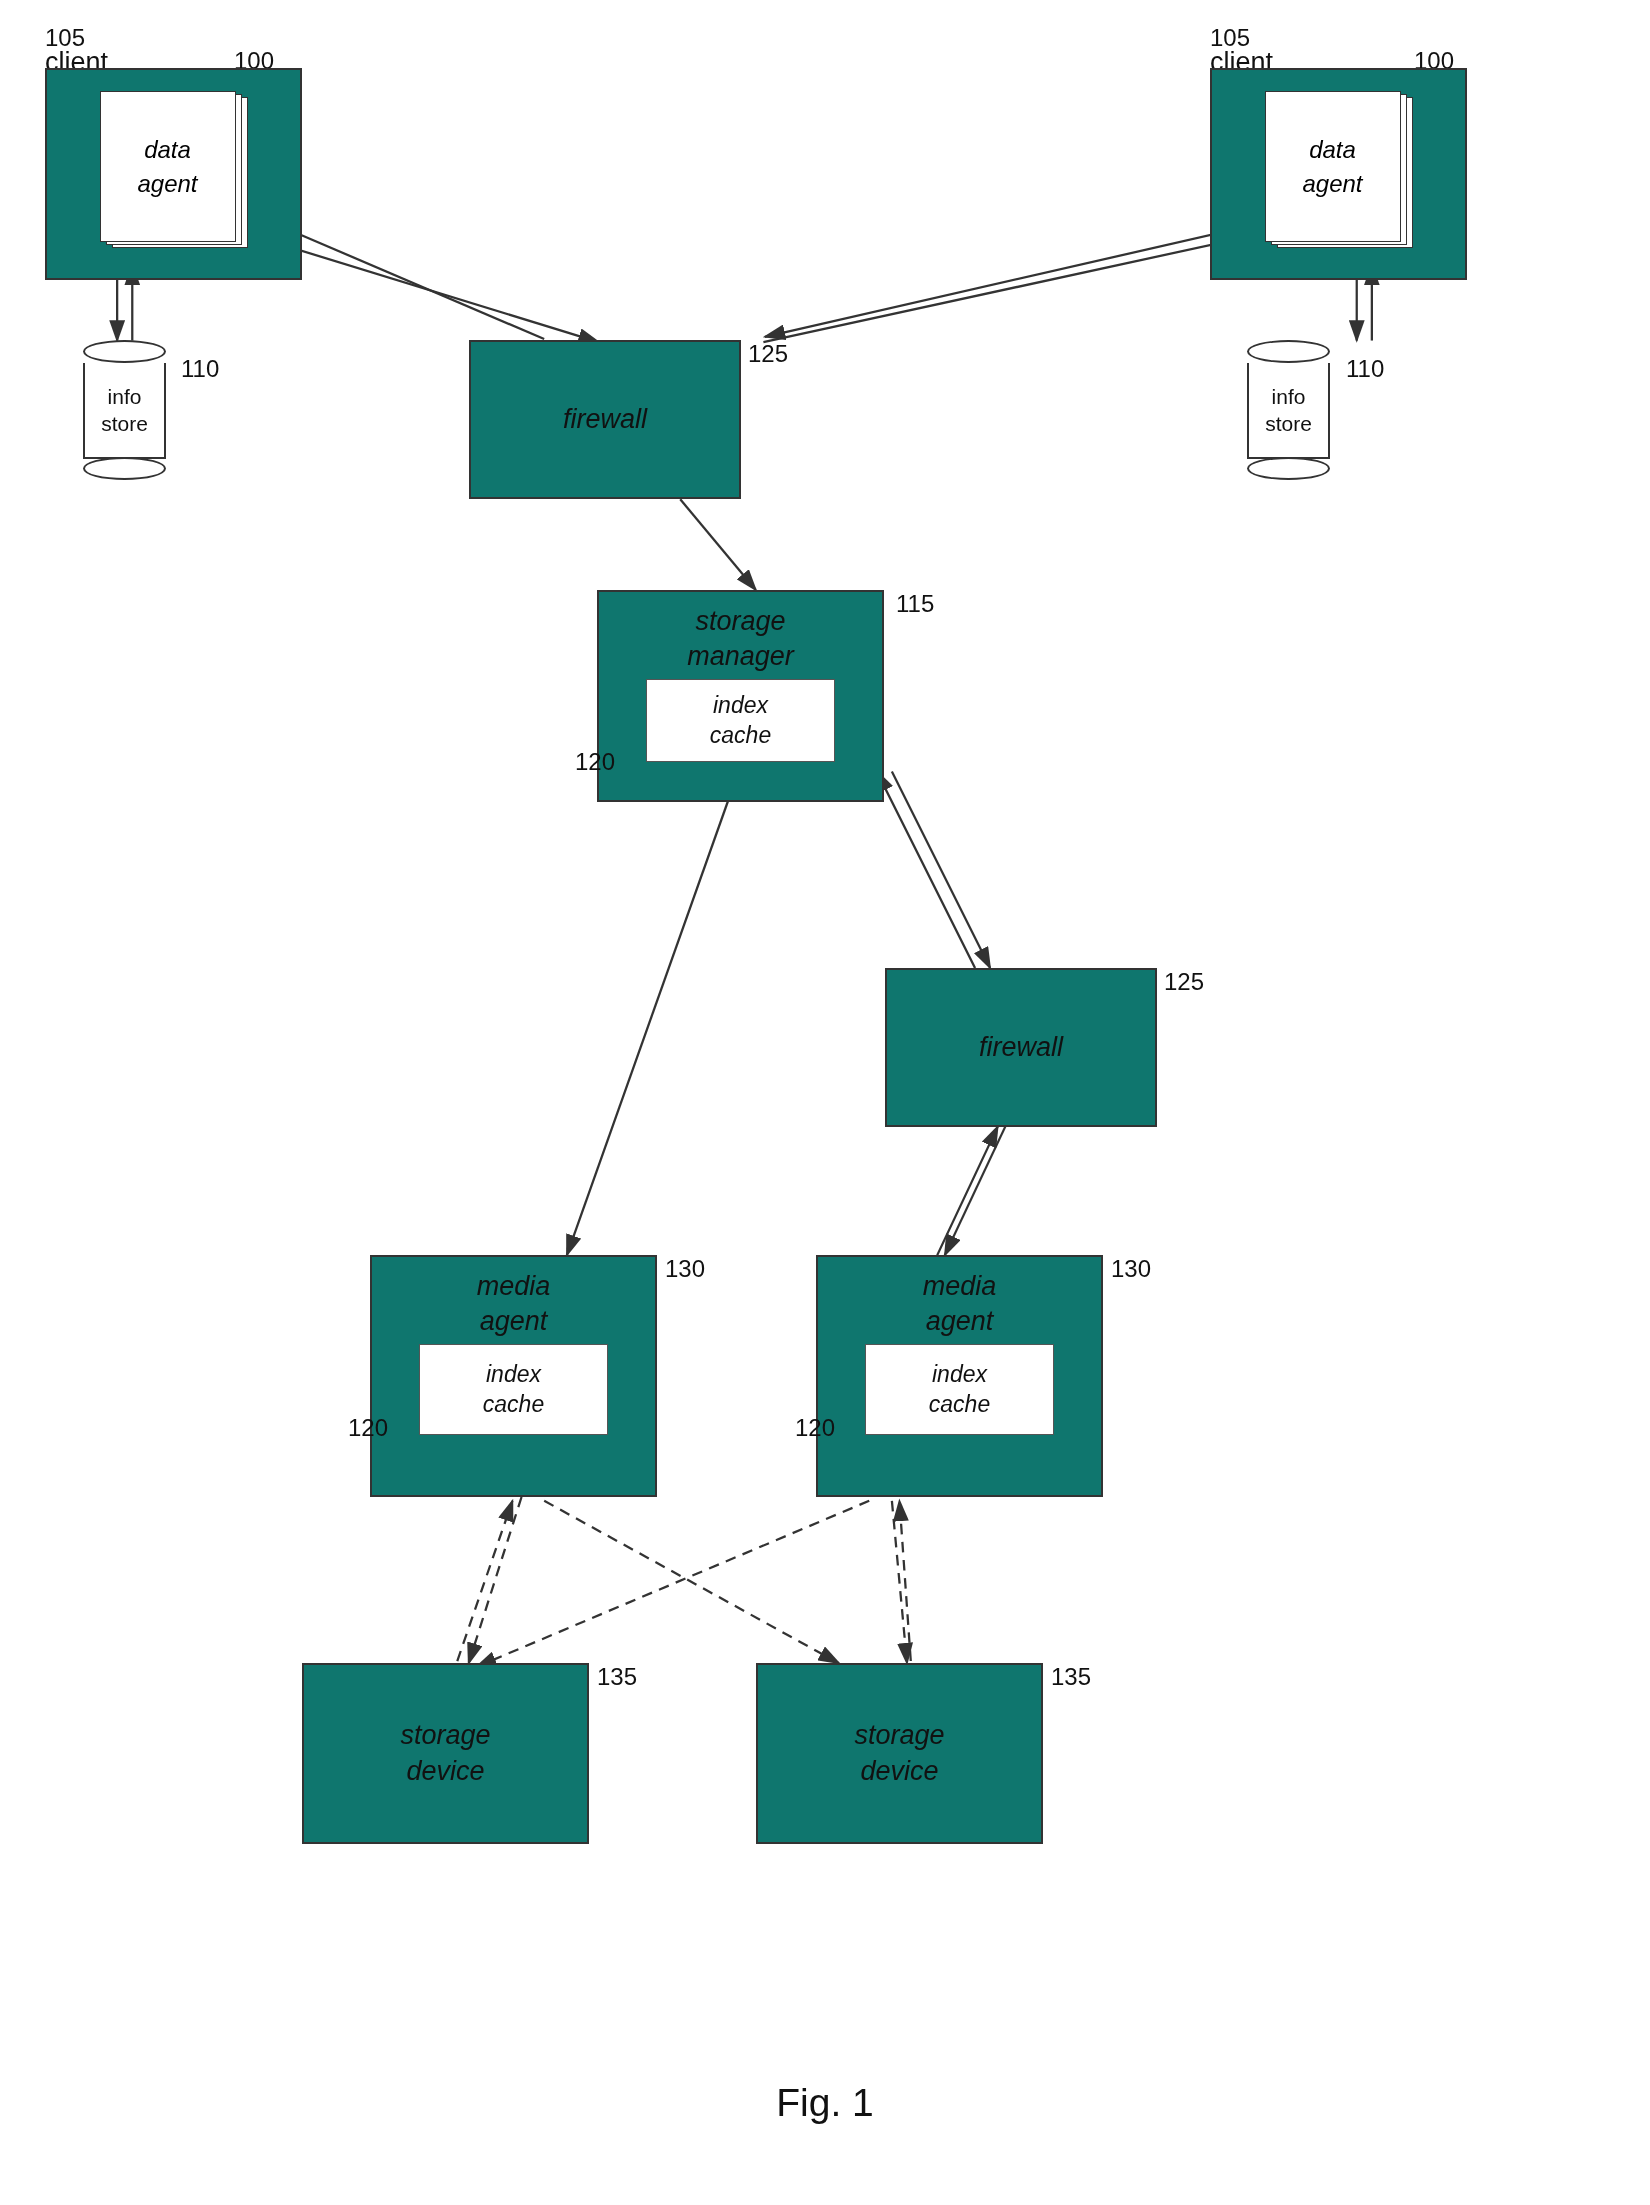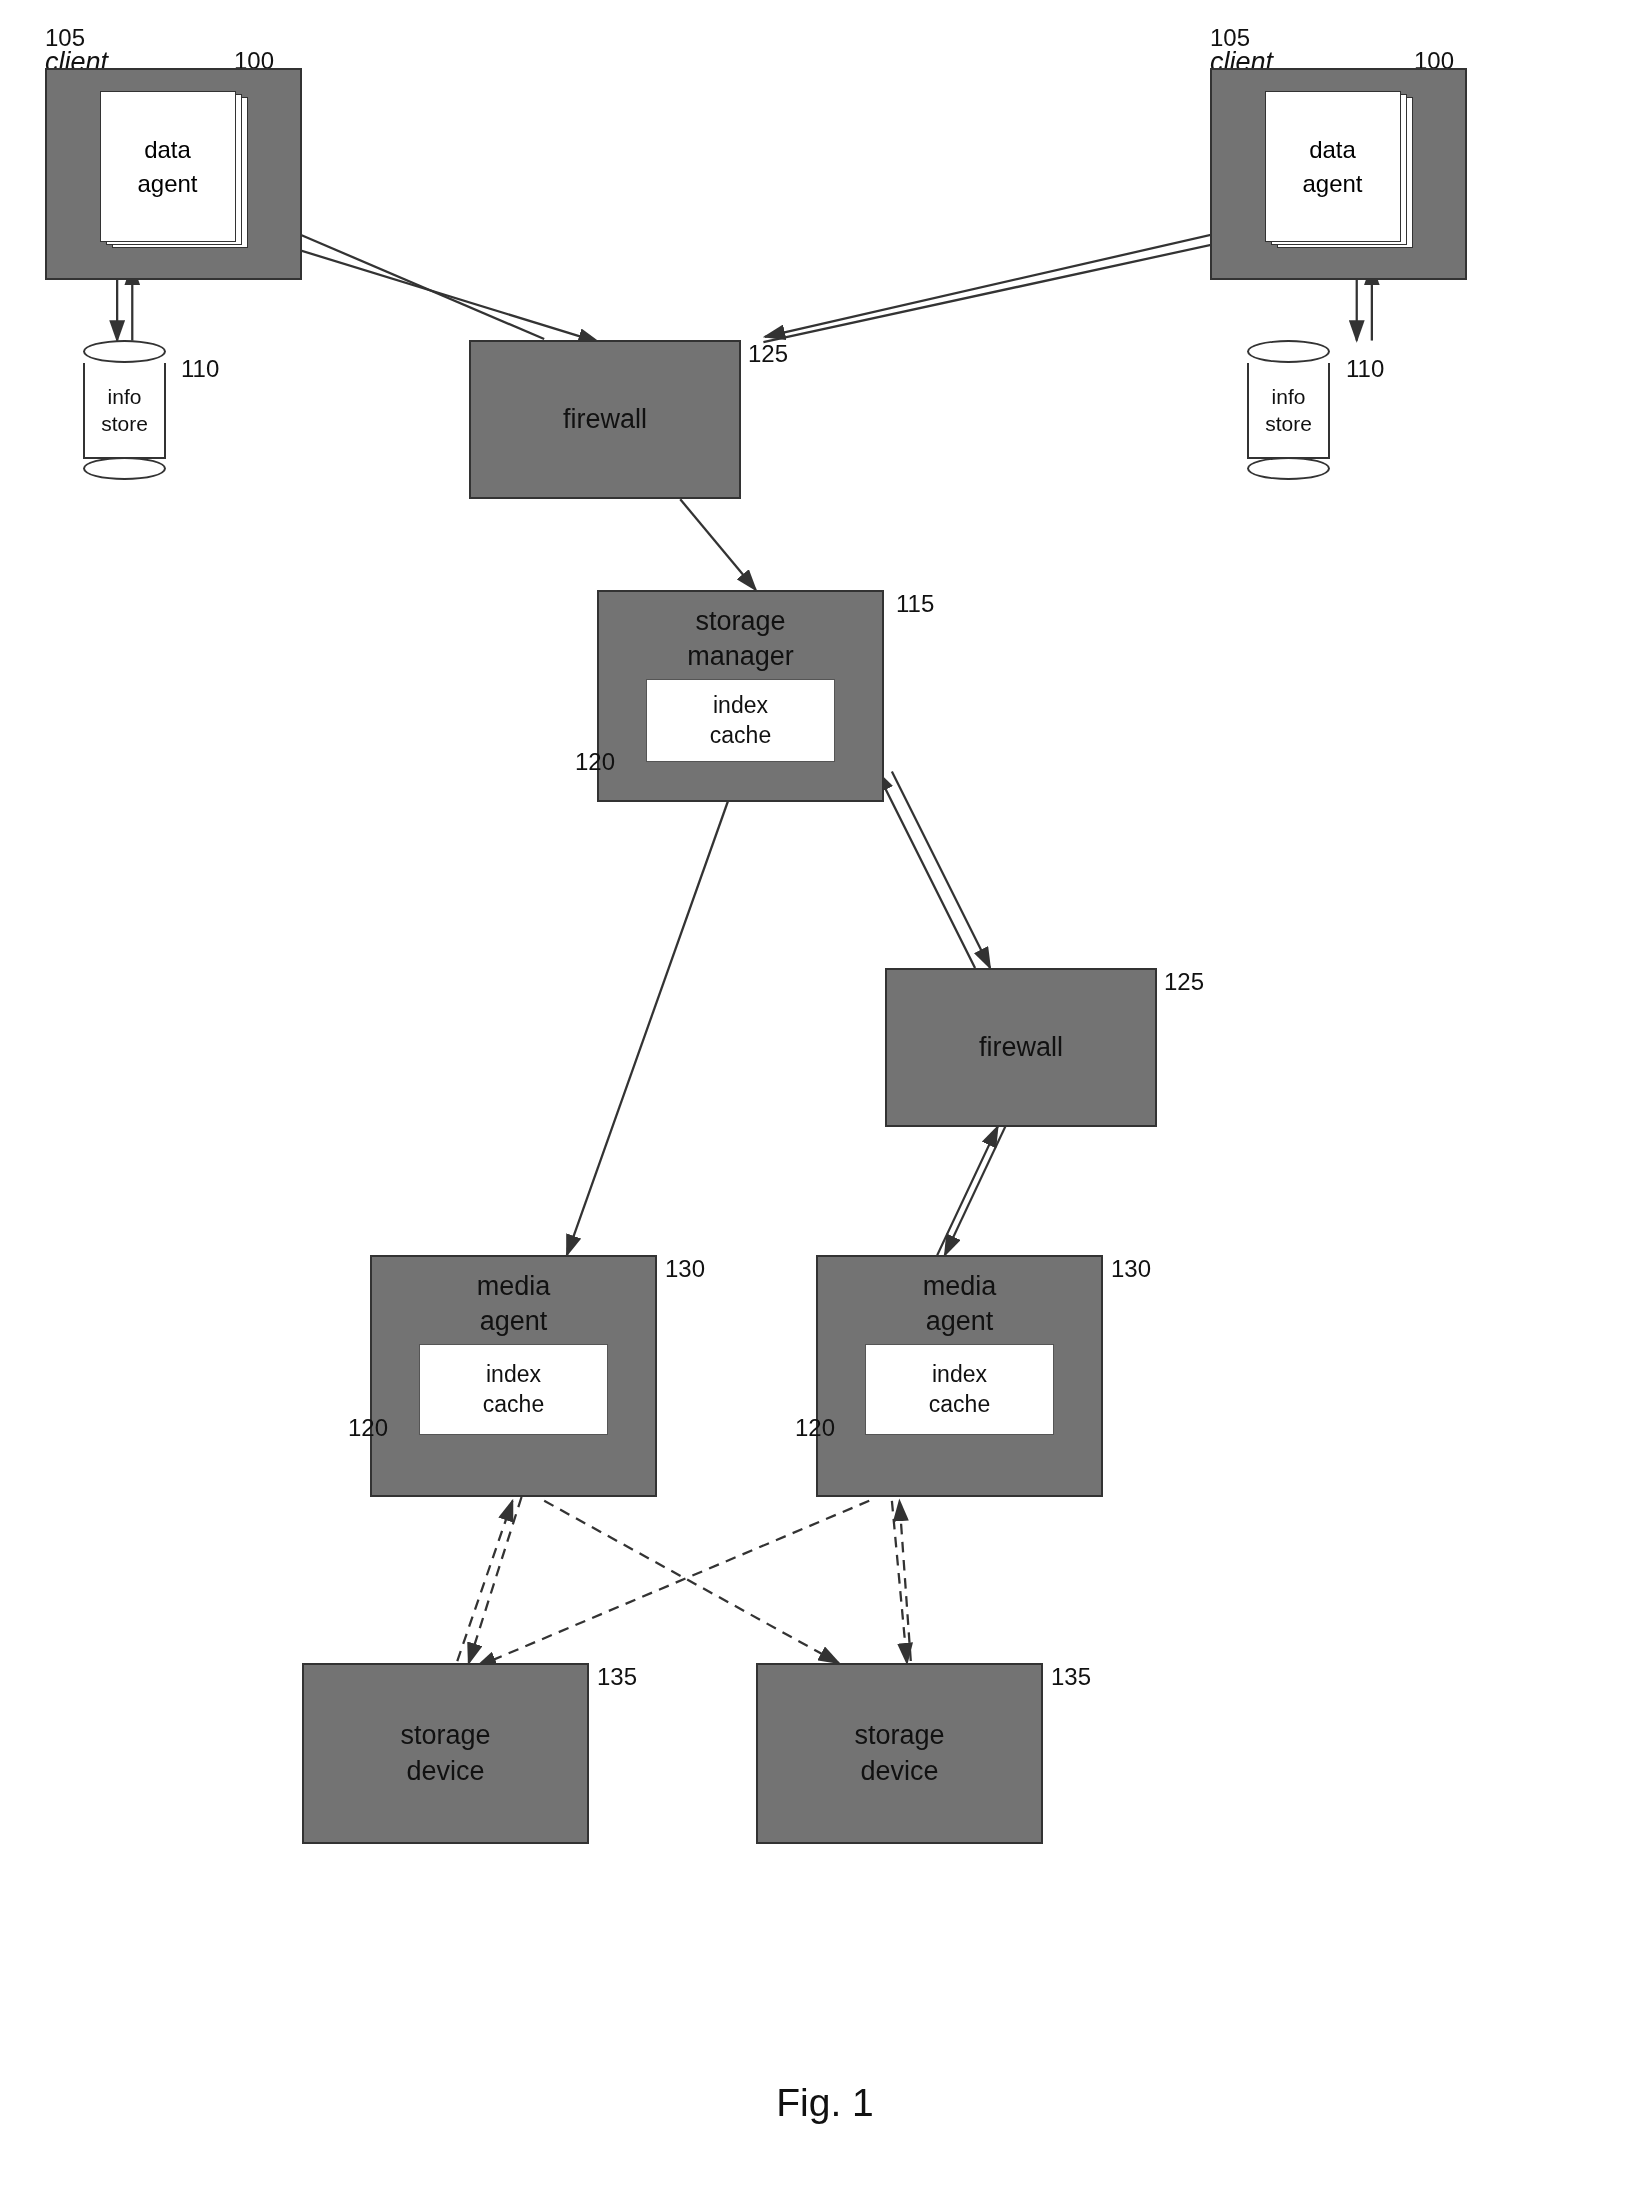--- a/index.html
+++ b/index.html
@@ -12,26 +12,27 @@
       overflow: hidden;
     }
     .diagram-container {
       position: relative;
       width: 1650px;
       height: 2155px;
     }
     .box {
       position: absolute;
       border: 2.3px solid #333;
-      background: #737373;
+      background: #0f766e;
       display: flex;
       flex-direction: column;
       align-items: center;
       justify-content: center;
       text-align: center;
+      font-style: italic;
     }
     .box-label {
       font-size: 27px;
       line-height: 1.3;
       color: #111;
     }
     .inner-box {
       border: 1.5px solid #555;
       background: #fff;
       display: flex;
@@ -43,21 +44,20 @@
     }
     .inner-box-label {
       font-size: 23px;
       line-height: 1.3;
       color: #111;
     }
     .client-label {
       position: absolute;
       font-size: 27px;
       color: #111;
-      font-style: italic;
     }
     
     .cylinder {
       position: absolute;
       display: flex;
       flex-direction: column;
       align-items: center;
     }
     .cylinder-body {
       width: 83px;

